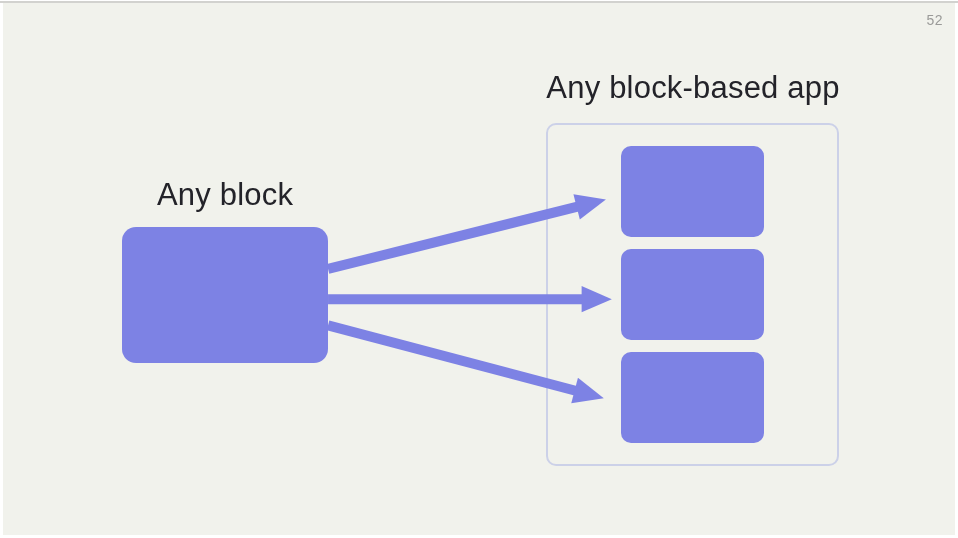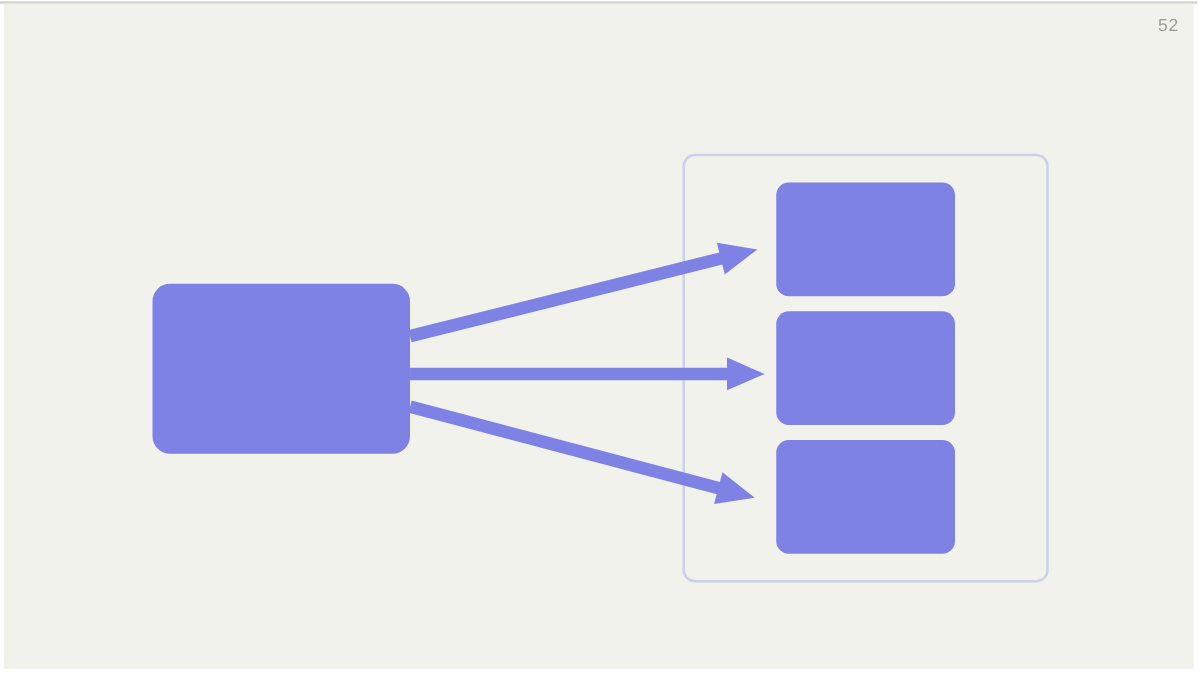--- a/index.html
+++ b/index.html
@@ -71,23 +71,25 @@
 </style>
 </head>
 <body>
 
 <div class="stage">
   <div class="top-edge-line"></div>
 
   <div class="slide">
     <div class="page-number">52</div>
 
+    <div class="label source-label">Any block</div>
 
     <div class="source-block"></div>
 
+    <div class="label app-title">Any block-based app</div>
 
     <div class="app-container">
       <div class="app-block"></div>
       <div class="app-block"></div>
       <div class="app-block"></div>
     </div>
 
     <svg class="arrow-layer" viewBox="3 3 952 532" width="952" height="532">
       <defs>
         <marker id="ah" markerUnits="userSpaceOnUse" markerWidth="34" markerHeight="32" refX="3" refY="16" orient="auto">

